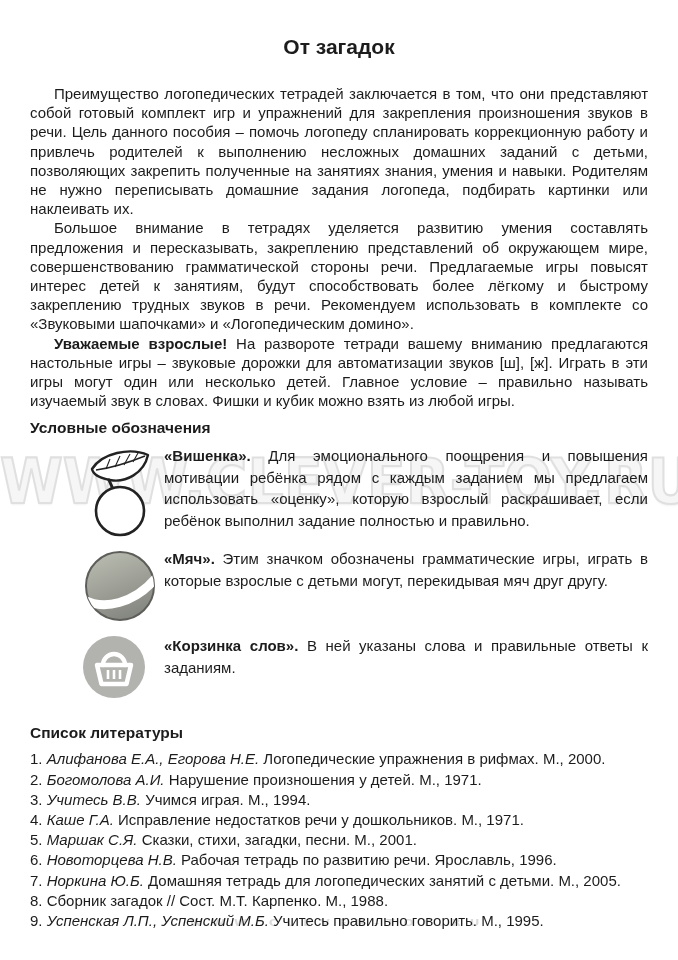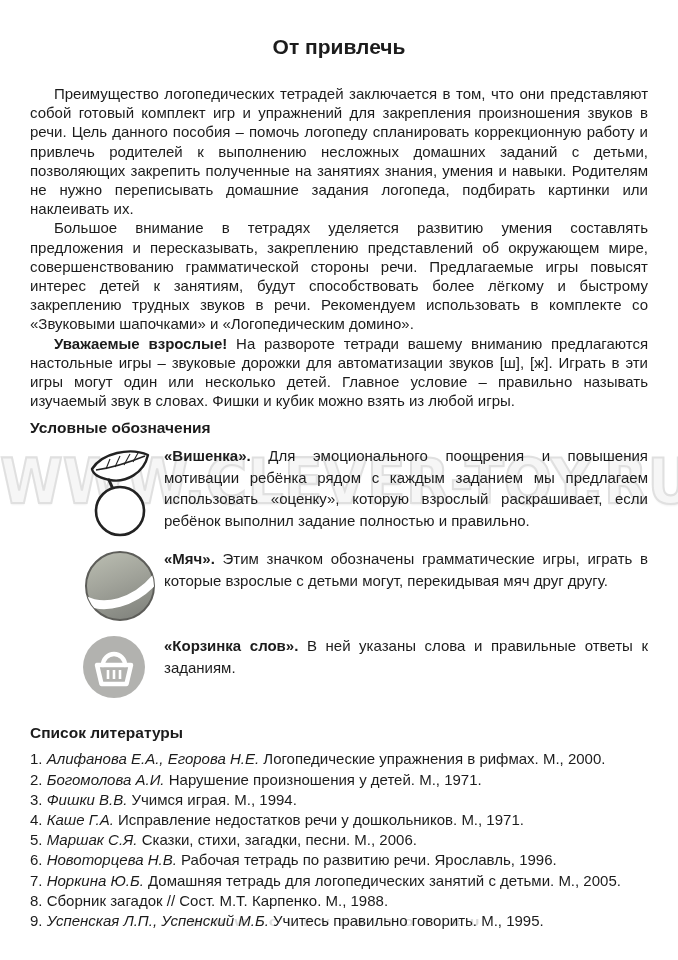--- a/index.html
+++ b/index.html
@@ -100,21 +100,21 @@
 </head>
 <body>
 
 <div class="page">
 
   <div class="watermark wm-mid">WWW.CLEVER-TOY.RU</div>
   <div class="watermark wm-bottom">WWW.CLEVER-TOY.RU</div>
 
   <div class="content">
 
-    <h1 class="title">От привлечь</h1>
+    <h1 class="title">От загадок</h1>
 
     <p class="para"><b class="lead"></b> <span>Преимущество логопедических тетрадей заключается в том, что они представляют собой готовый комплект игр и упражнений для закрепления произношения звуков в речи. Цель данного пособия – помочь логопеду спланировать коррекционную работу и привлечь родителей к выполнению несложных домашних заданий с детьми, позволяющих закрепить полученные на занятиях знания, умения и навыки. Родителям не нужно переписывать домашние задания логопеда, подбирать картинки или наклеивать их.</span></p>
     <p class="para"><b class="lead"></b> <span>Большое внимание в тетрадях уделяется развитию умения составлять предложения и пересказывать, закреплению представлений об окружающем мире, совершенствованию грамматической стороны речи. Предлагаемые игры повысят интерес детей к занятиям, будут способствовать более лёгкому и быстрому закреплению трудных звуков в речи. Рекомендуем использовать в комплекте со «Звуковыми шапочками» и «Логопедическим домино».</span></p>
     <p class="para"><b class="lead">Уважаемые взрослые!</b> <span>На развороте тетради вашему вниманию предлагаются настольные игры – звуковые дорожки для автоматизации звуков [ш], [ж]. Играть в эти игры могут один или несколько детей. Главное условие – правильно называть изучаемый звук в словах. Фишки и кубик можно взять из любой игры.</span></p>
 
     <h2 class="section-heading">Условные обозначения</h2>
 
     <div class="legend">
 
       <div class="legend-item">
@@ -163,23 +163,23 @@
         <p class="legend-text"><b>«Корзинка слов».</b> <span>В ней указаны слова и правильные ответы к заданиям.</span></p>
       </div>
 
     </div>
 
     <h2 class="section-heading bib-heading">Список литературы</h2>
 
     <ol class="bib">
       <li><span>1.</span> <span class="bib-authors">Алифанова Е.А., Егорова Н.Е.</span> <span>Логопедические упражнения в рифмах. М., 2000.</span></li>
       <li><span>2.</span> <span class="bib-authors">Богомолова А.И.</span> <span>Нарушение произношения у детей. М., 1971.</span></li>
-      <li><span>3.</span> <span class="bib-authors">Фишки В.В.</span> <span>Учимся играя. М., 1994.</span></li>
+      <li><span>3.</span> <span class="bib-authors">Учитесь В.В.</span> <span>Учимся играя. М., 1994.</span></li>
       <li><span>4.</span> <span class="bib-authors">Каше Г.А.</span> <span>Исправление недостатков речи у дошкольников. М., 1971.</span></li>
-      <li><span>5.</span> <span class="bib-authors">Маршак С.Я.</span> <span>Сказки, стихи, загадки, песни. М., 2006.</span></li>
+      <li><span>5.</span> <span class="bib-authors">Маршак С.Я.</span> <span>Сказки, стихи, загадки, песни. М., 2001.</span></li>
       <li><span>6.</span> <span class="bib-authors">Новоторцева Н.В.</span> <span>Рабочая тетрадь по развитию речи. Ярославль, 1996.</span></li>
       <li><span>7.</span> <span class="bib-authors">Норкина Ю.Б.</span> <span>Домашняя тетрадь для логопедических занятий с детьми. М., 2005.</span></li>
       <li><span>8.</span> <span class="bib-authors"></span> <span>Сборник загадок // Сост. М.Т. Карпенко. М., 1988.</span></li>
       <li><span>9.</span> <span class="bib-authors">Успенская Л.П., Успенский М.Б.</span> <span>Учитесь правильно говорить. М., 1995.</span></li>
     </ol>
 
   </div>
 </div>
 
 </body></html>

